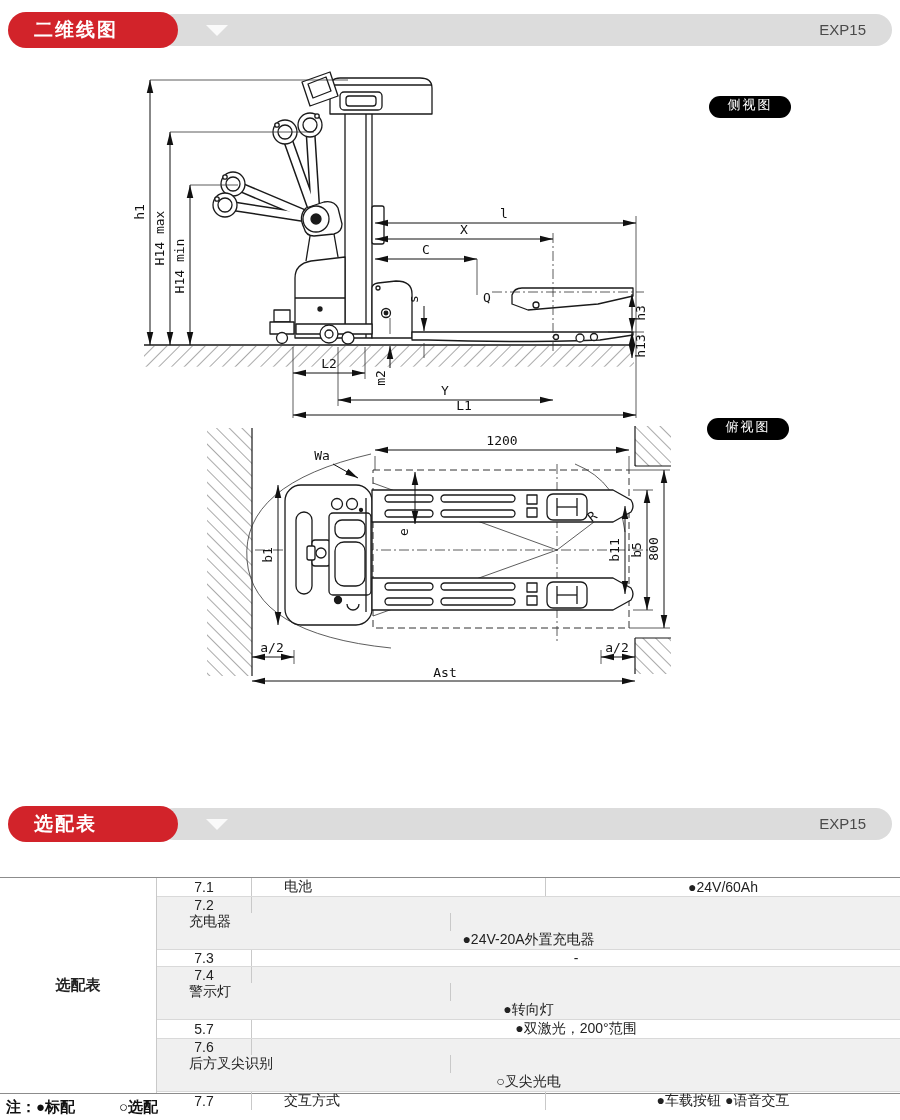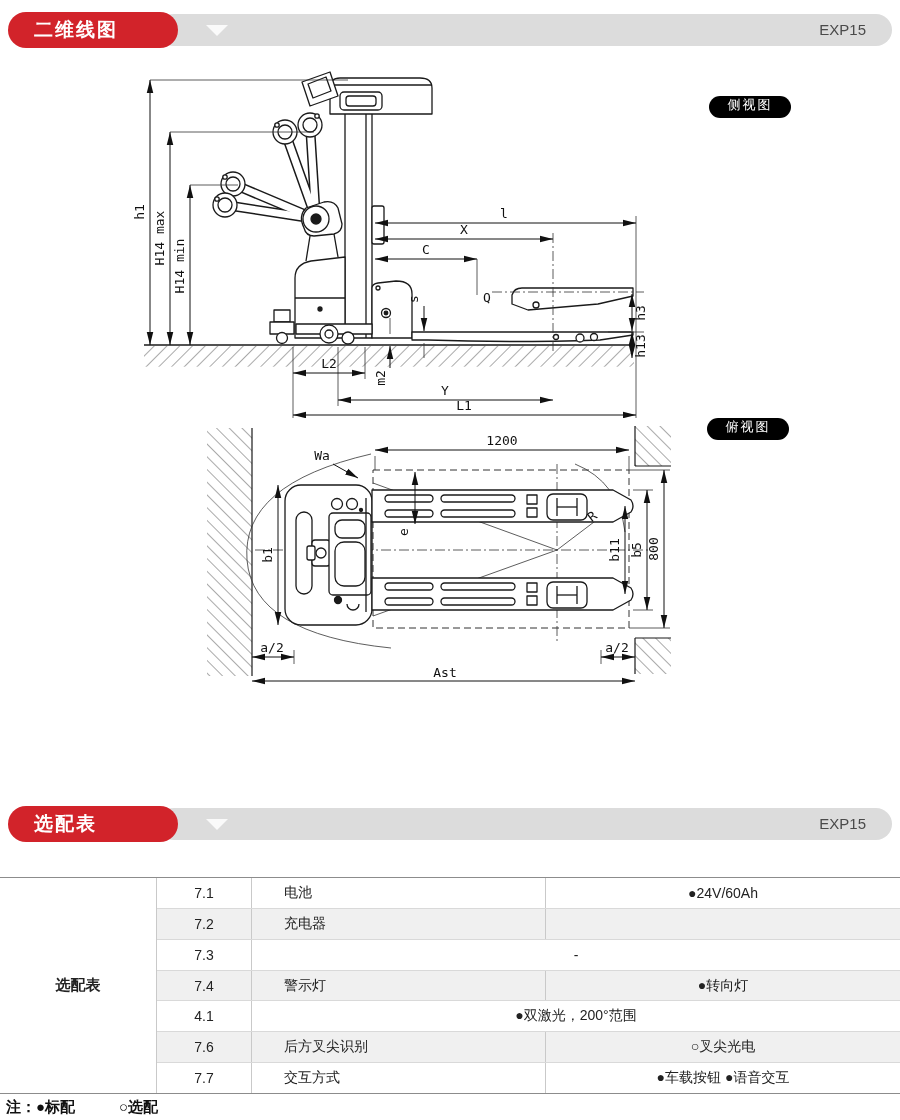--- a/index.html
+++ b/index.html
@@ -23,21 +23,21 @@
   
   .drawing{position:absolute;}
   svg text.dim{font-family:"DejaVu Sans Mono","Liberation Mono",monospace;font-size:13px;fill:#111;}
   
   .opt-table{position:absolute;top:877px;left:0;width:900px;height:215px;
     border-top:1px solid #8c8c8c;border-bottom:1px solid #8c8c8c;display:flex;font-size:14px;}
   .opt-left{width:157px;display:flex;align-items:center;justify-content:center;
     font-weight:bold;font-size:15px;border-right:1px solid #c9c9c9;box-sizing:border-box;}
   .opt-rows{flex:1;display:flex;flex-direction:column;}
   .opt-row{flex:1;display:flex;align-items:stretch;}
-  .opt-row.shaded{background:#f0f0f0;}
+  .opt-row.shaded{background:#f0f0f0;flex-direction:column;}
   .opt-row + .opt-row{border-top:1px solid #d9d9d9;}
   .col-no{width:95px;display:flex;align-items:center;justify-content:center;border-right:1px solid #c9c9c9;box-sizing:border-box;}
   .col-item{width:294px;display:flex;align-items:center;padding-left:32px;border-right:1px solid #c9c9c9;box-sizing:border-box;}
   .col-val{flex:1;display:flex;align-items:center;justify-content:center;}
   
   .footnote{position:absolute;top:1098px;left:6px;font-size:15px;font-weight:bold;color:#111;display:flex;}
   .footnote .fn-std{}
   .footnote .fn-opt{margin-left:44px;}
 </style>
 </head>
@@ -328,32 +328,33 @@
   <div class="opt-left">选配表</div>
   <div class="opt-rows">
     <div class="opt-row">
       <div class="col-no">7.1</div>
       <div class="col-item">电池</div>
       <div class="col-val">●24V/60Ah</div>
     </div>
     <div class="opt-row shaded">
       <div class="col-no">7.2</div>
       <div class="col-item">充电器</div>
+      <div class="col-val">●24V-20A外置充电器</div>
     </div>
     <div class="opt-row">
       <div class="col-no">7.3</div>
       <div class="col-val">-</div>
     </div>
     <div class="opt-row shaded">
       <div class="col-no">7.4</div>
       <div class="col-item">警示灯</div>
       <div class="col-val">●转向灯</div>
     </div>
     <div class="opt-row">
-      <div class="col-no">4.1</div>
+      <div class="col-no">5.7</div>
       <div class="col-val">●双激光，200°范围</div>
     </div>
     <div class="opt-row shaded">
       <div class="col-no">7.6</div>
       <div class="col-item">后方叉尖识别</div>
       <div class="col-val">○叉尖光电</div>
     </div>
     <div class="opt-row">
       <div class="col-no">7.7</div>
       <div class="col-item">交互方式</div>

